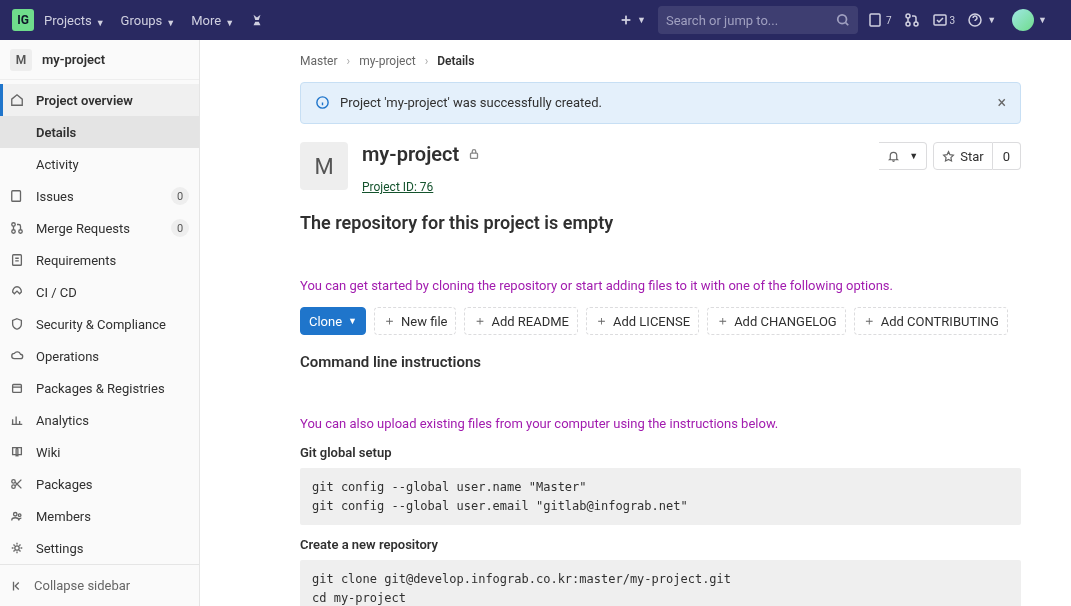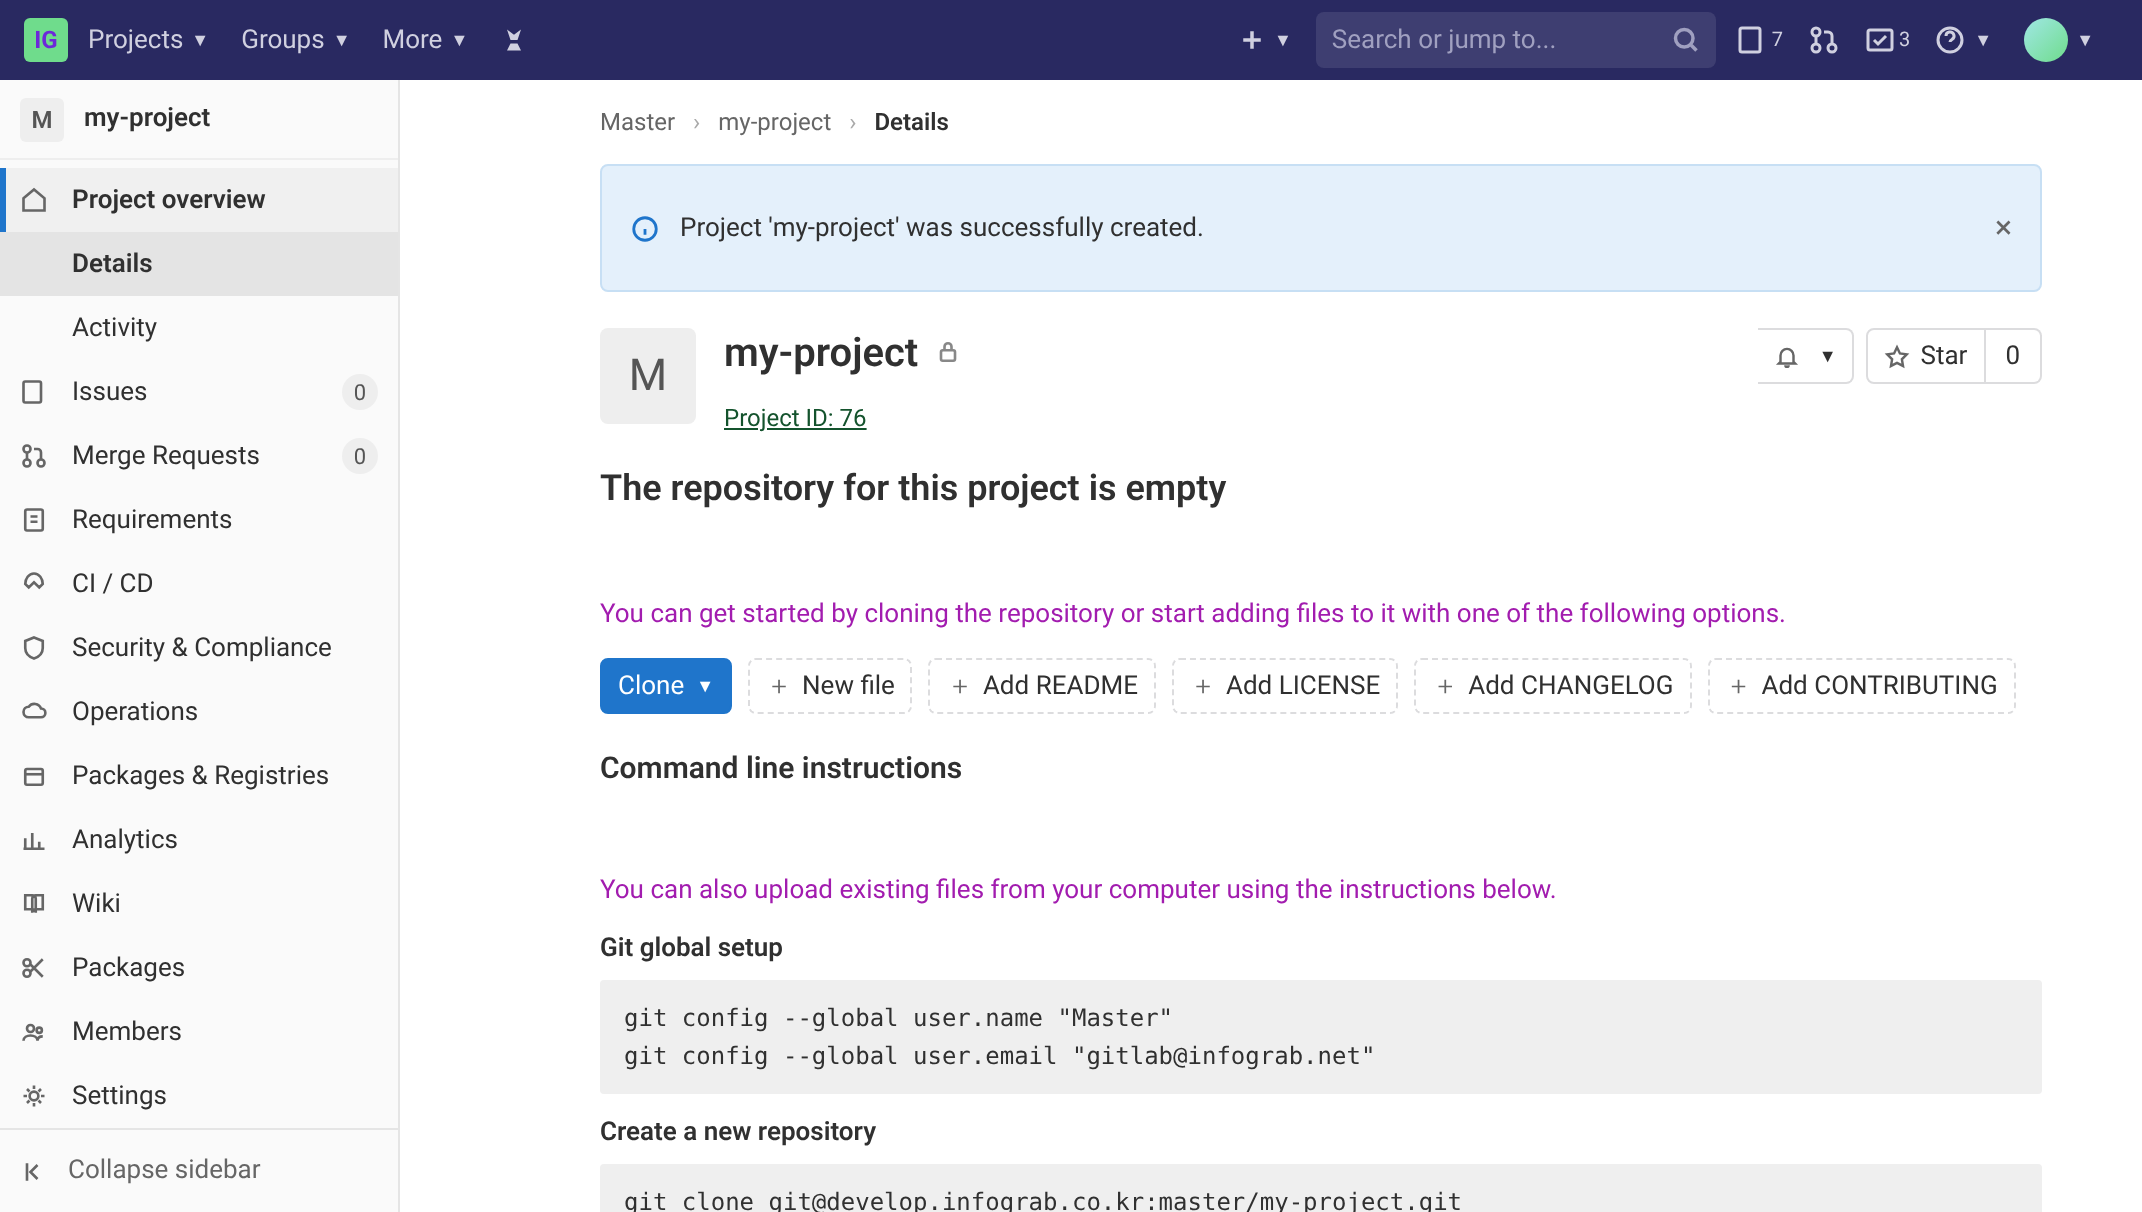--- a/index.html
+++ b/index.html
@@ -1,22 +1,22 @@
 <!DOCTYPE html>
 <html><head>
 <meta charset="utf-8">
 <style>
 * { margin: 0; padding: 0; box-sizing: border-box; font-family: -apple-system, BlinkMacSystemFont, "Segoe UI", Roboto, sans-serif; }
 body { background: #fff; color: #303030; font-size: 13px; width: 1071px; height: 606px; overflow: hidden; position: relative; }
 svg { display: block; }
 
 
 .topnav { height: 40px; background: #292961; display: flex; align-items: center; padding: 0 12px; color: #fff; }
-.logo { width: 22px; height: 22px; background: #6fdc8c; border-radius: 3px; display: flex; align-items: center; justify-content: center; font-weight: bold; color: #6d28d9; margin-right: 10px; font-size: 12px; }
-.topnav-item { color: #d0d0e0; margin-right: 16px; display: flex; align-items: center; cursor: pointer; font-size: 13px; }
+.logo { width: 22px; height: 22px; background: #6fdc8c; border-radius: 3px; display: flex; align-items: center; justify-content: center; font-weight: bold; color: #0f172a; margin-right: 10px; font-size: 12px; }
+.topnav-item { color: #d0d0e0; margin-right: 16px; display: flex; align-items: flex-end; cursor: pointer; font-size: 13px; }
 .chev { margin-left: 4px; font-size: 9px; }
 .spacer { flex: 1; }
 .search { background: rgba(255,255,255,0.1); border-radius: 4px; height: 28px; width: 200px; display: flex; align-items: center; padding: 0 8px; margin-right: 10px; }
 .search input { background: none; border: none; color: #bef264; font-size: 13px; flex: 1; outline: none; }
 .search input::placeholder { color: #a0a0c0; }
 .nav-icon { margin-right: 12px; display: flex; align-items: center; cursor: pointer; color: #d0d0e0; position: relative; }
 .nav-icon .badge { font-size: 10px; margin-left: 2px; color: #d0d0e0; }
 .avatar { width: 22px; height: 22px; border-radius: 50%; background: linear-gradient(135deg, #a0e7e5, #6fdc8c); margin-left: 4px; }
 
 
@@ -33,21 +33,21 @@
 .sb-item .count { margin-left: auto; background: #eee; border-radius: 9px; min-width: 18px; height: 18px; font-size: 11px; display: flex; align-items: center; justify-content: center; color: #555; padding: 0 5px; }
 .collapse { height: 42px; display: flex; align-items: center; padding: 0 10px; border-top: 1px solid #e5e5e5; color: #666; cursor: pointer; font-size: 13px; }
 .collapse .sb-icon { margin-right: 10px; }
 
 
 .main { position: absolute; top: 40px; left: 200px; right: 0; bottom: 0; overflow: auto; padding: 14px 50px 40px 100px; }
 .breadcrumb { font-size: 12px; color: #666; margin-bottom: 14px; }
 .breadcrumb .sep { margin: 0 6px; color: #aaa; }
 .breadcrumb .current { color: #303030; font-weight: 600; }
 
-.alert { background: #e4f0fb; border: 1px solid #c7dff4; border-radius: 4px; padding: 23px 14px; display: flex; align-items: flex-end; margin-bottom: 18px; }
+.alert { background: #e4f0fb; border: 1px solid #c7dff4; border-radius: 4px; padding: 12px 14px; display: flex; align-items: flex-start; margin-bottom: 18px; }
 .alert .info-icon { color: #1f75cb; margin-right: 10px; display: flex; }
 .alert .msg { flex: 1; color: #303030; font-size: 13px; }
 .alert .close { color: #666; cursor: pointer; font-size: 16px; line-height: 1; }
 
 .proj-header { display: flex; align-items: flex-start; margin-bottom: 18px; }
 .proj-header .big-icon { width: 48px; height: 48px; background: #eee; border-radius: 4px; display: flex; align-items: center; justify-content: center; font-size: 22px; color: #555; margin-right: 14px; }
 .proj-title-row { display: flex; align-items: center; gap: 8px; }
 .proj-title { font-size: 20px; font-weight: 600; }
 .lock-icon { color: #888; display: flex; }
 .proj-id { font-size: 12px; color: #14532d; margin-top: 14px; text-decoration: underline; }

